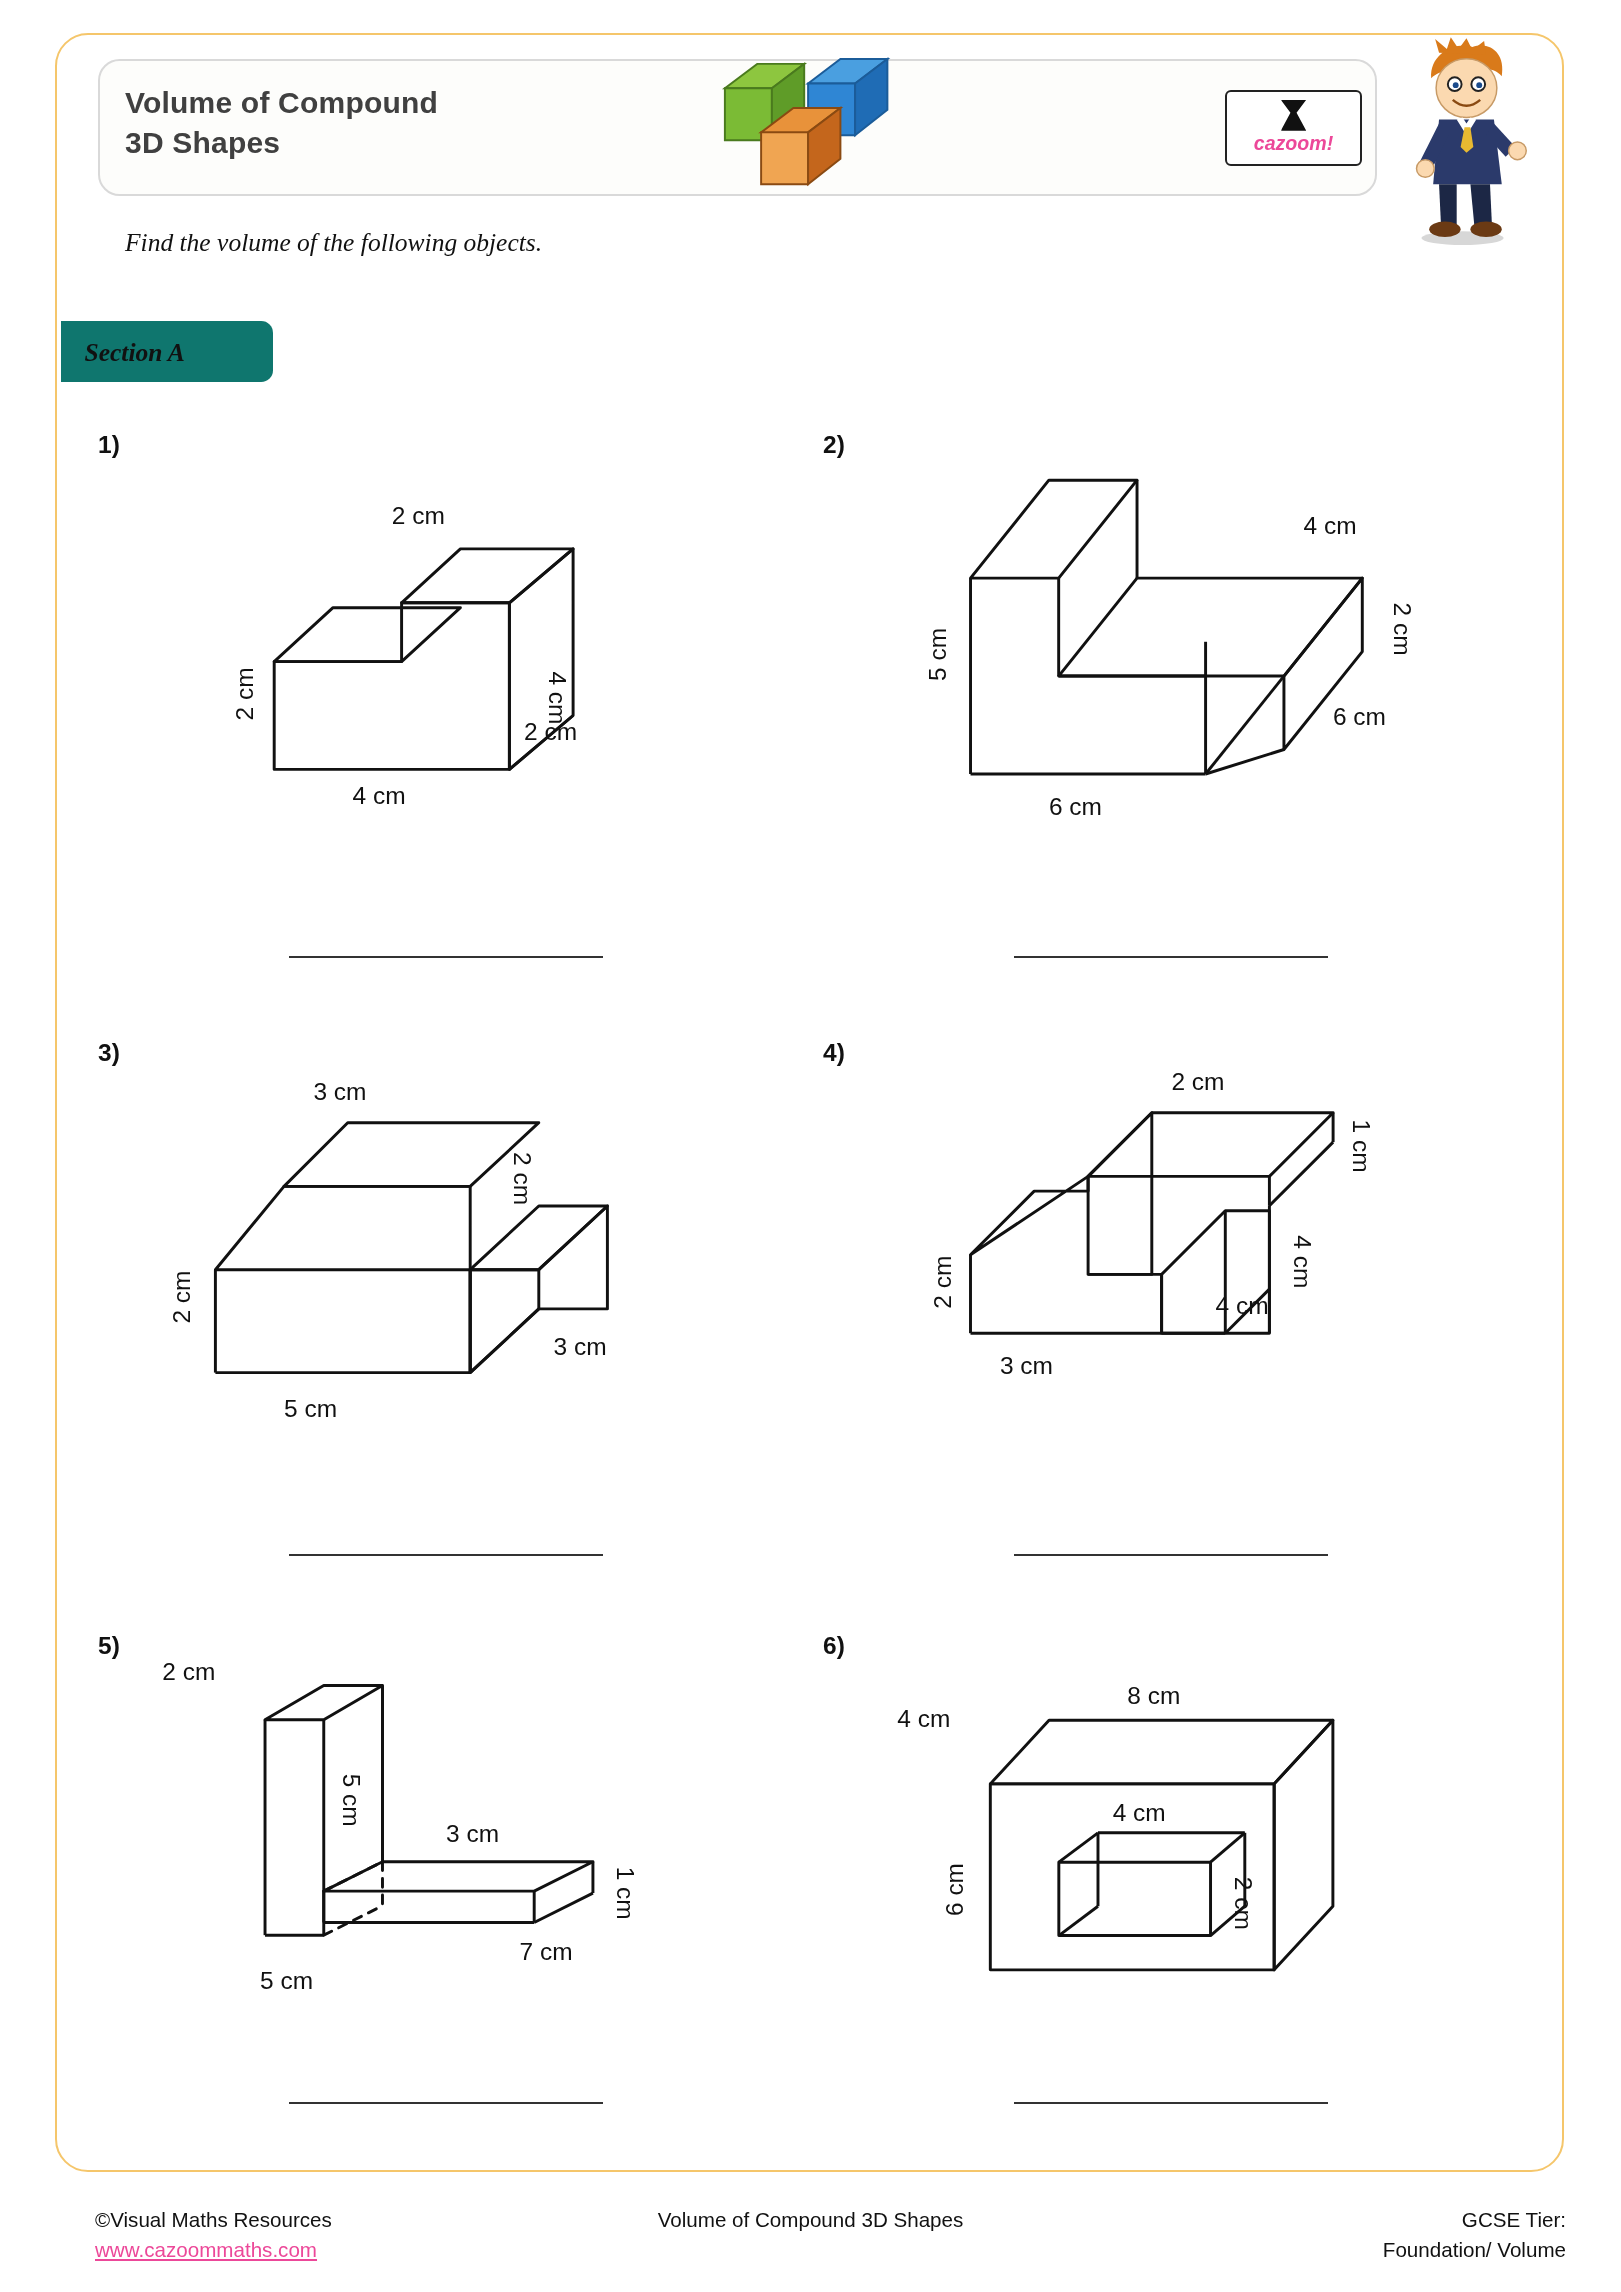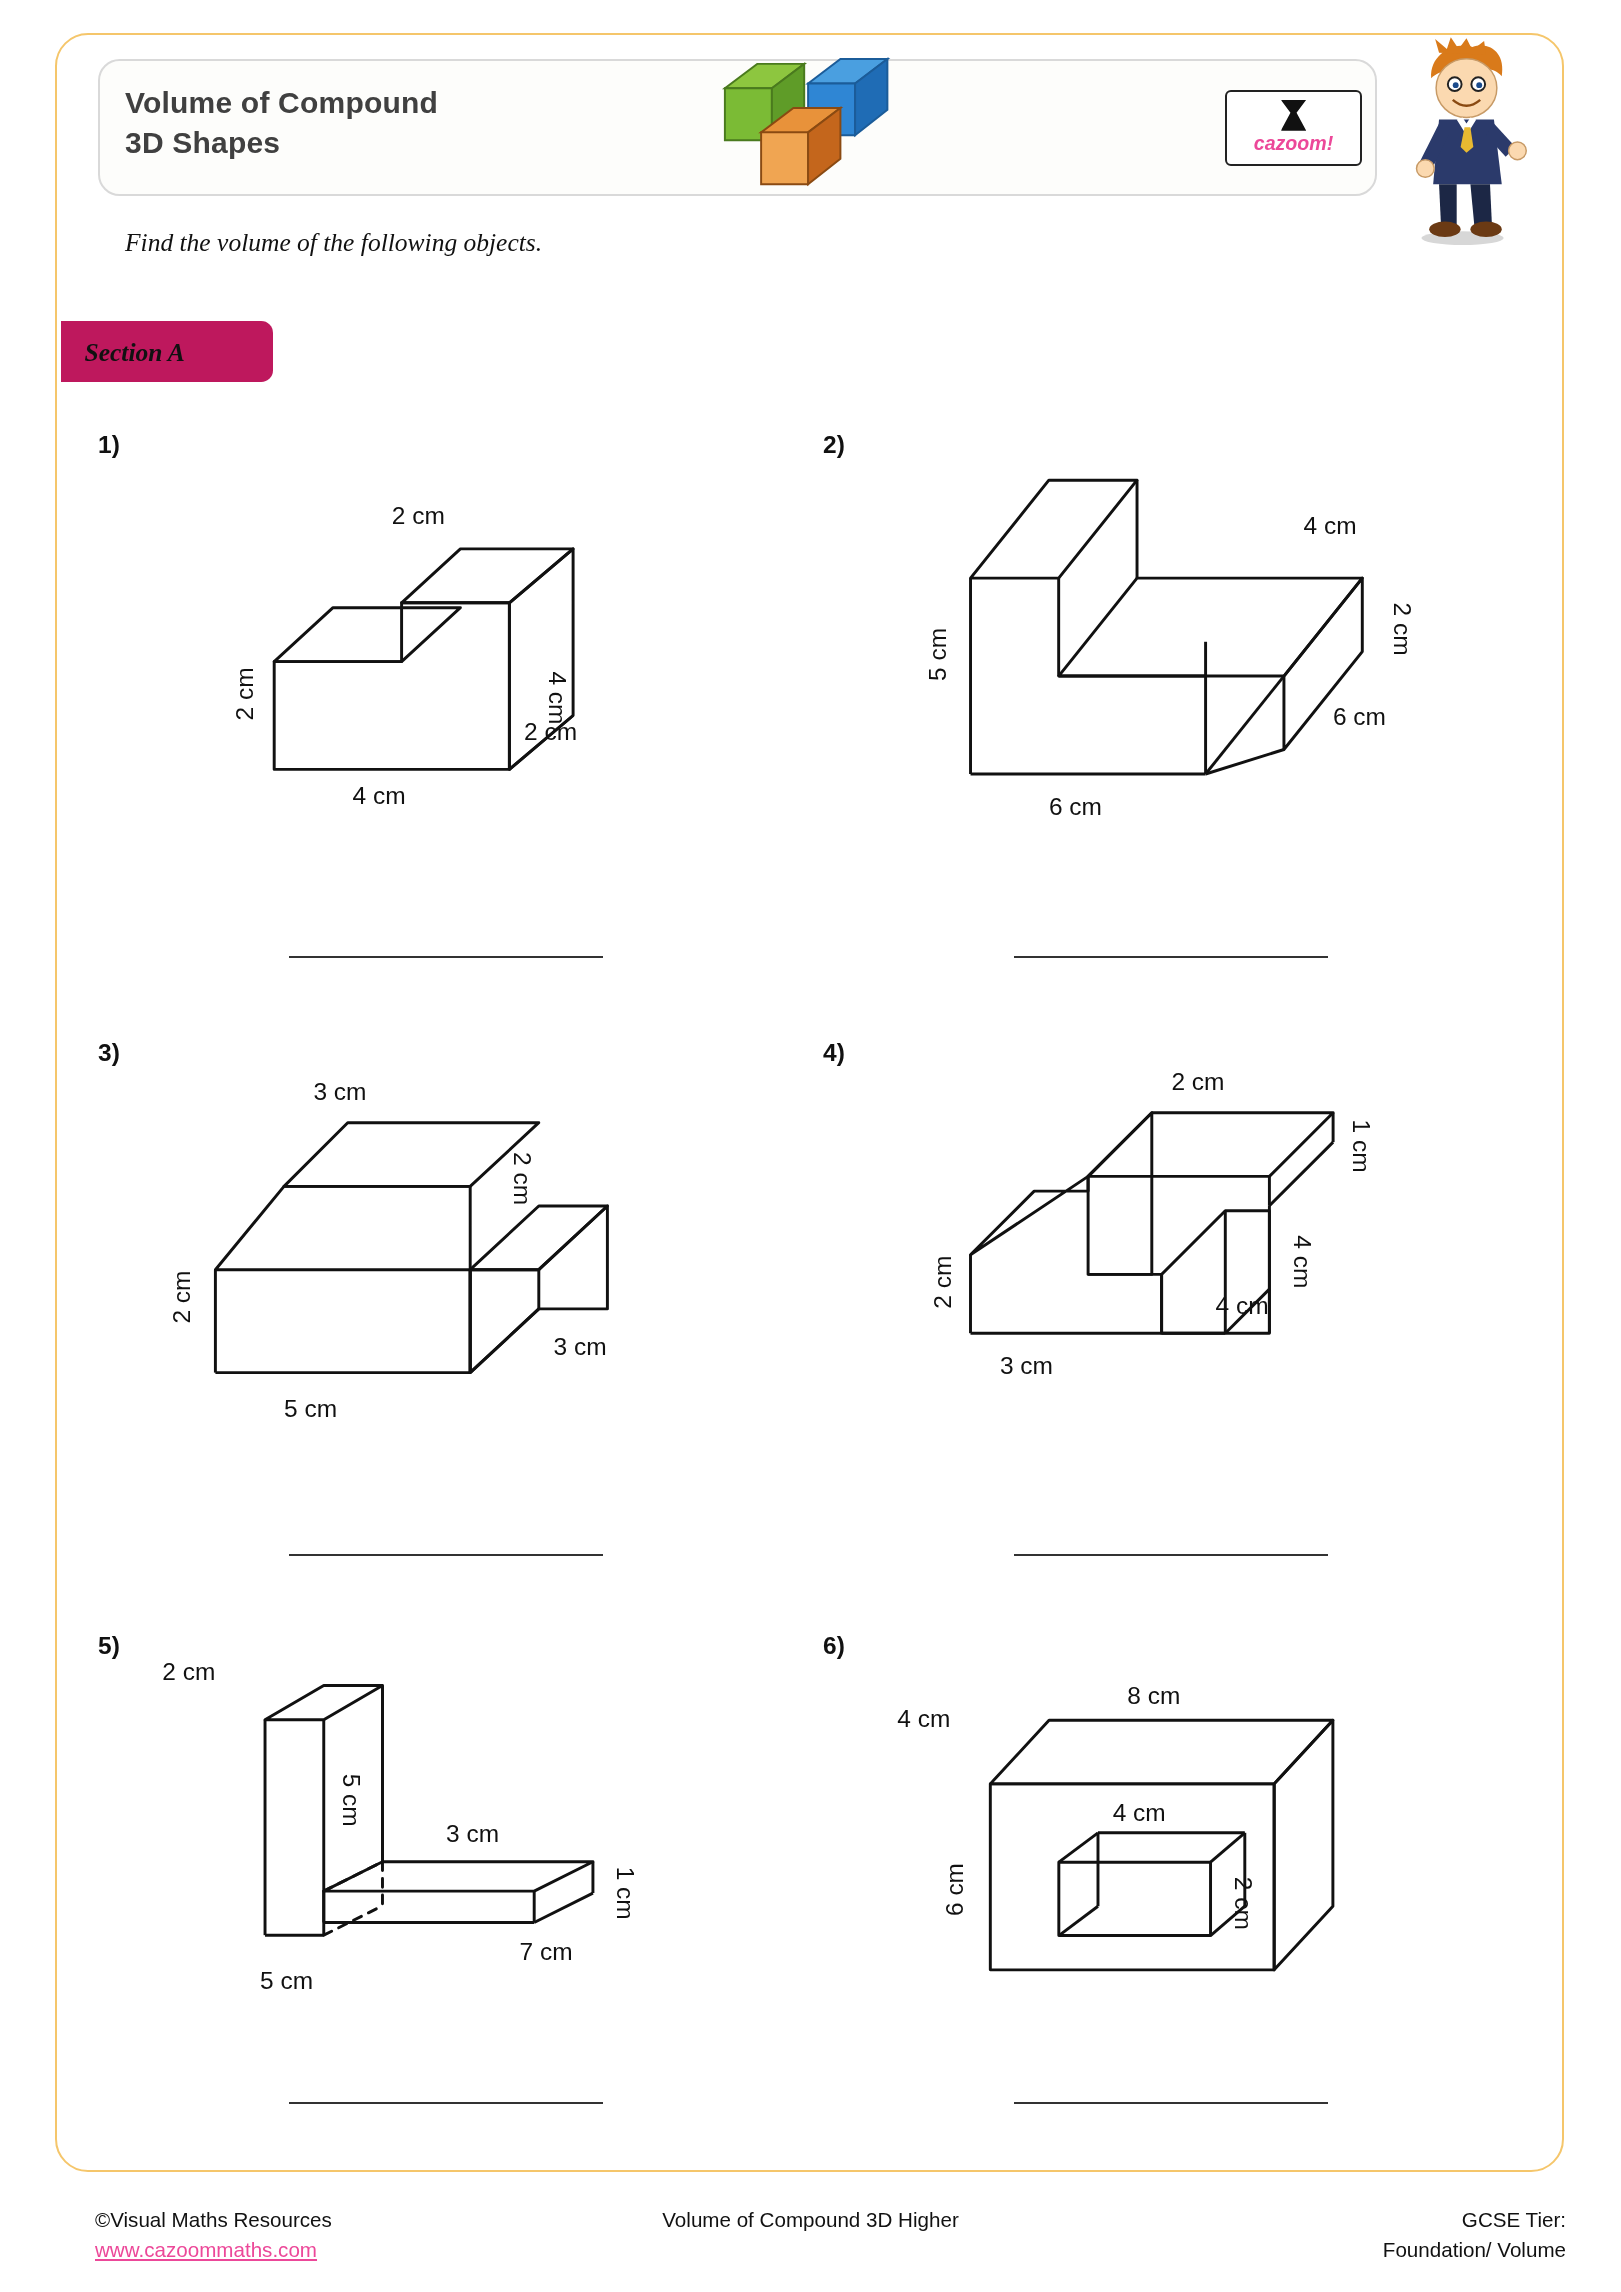--- a/index.html
+++ b/index.html
@@ -69,21 +69,21 @@
     left:125px; top:228px;
     font-size:25.5px;
     font-style:italic;
     font-family:"Liberation Serif", serif;
     color:#111;
   }
   .section-tag{
     position:absolute;
     left:61px; top:321px;
     width:212px; height:61px;
-    background:#be185d;
+    background:#0f766e;
     border-radius:0 11.8px 11.8px 0;
     box-sizing:border-box;
   }
   .section-tag span{
     position:absolute;
     left:23.5px; top:16.7px;
     font-family:"Liberation Serif", serif;
     font-weight:bold;
     font-style:italic;
     font-size:25.5px;
@@ -373,20 +373,20 @@
   </svg>
 </div>
 <div class="answer-line" style="left:1014px; top:2102px; width:314px;"></div>
 
 <div class="footer">
   <div class="left">
     <div>©Visual Maths Resources</div>
     <a href="#">www.cazoommaths.com</a>
   </div>
   <div class="center">
-    <div>Volume of Compound 3D Higher</div>
+    <div>Volume of Compound 3D Shapes</div>
   </div>
   <div class="right">
     <div>GCSE Tier:</div>
     <div>Foundation/ Volume</div>
   </div>
 </div>
 
 
 </body></html>

